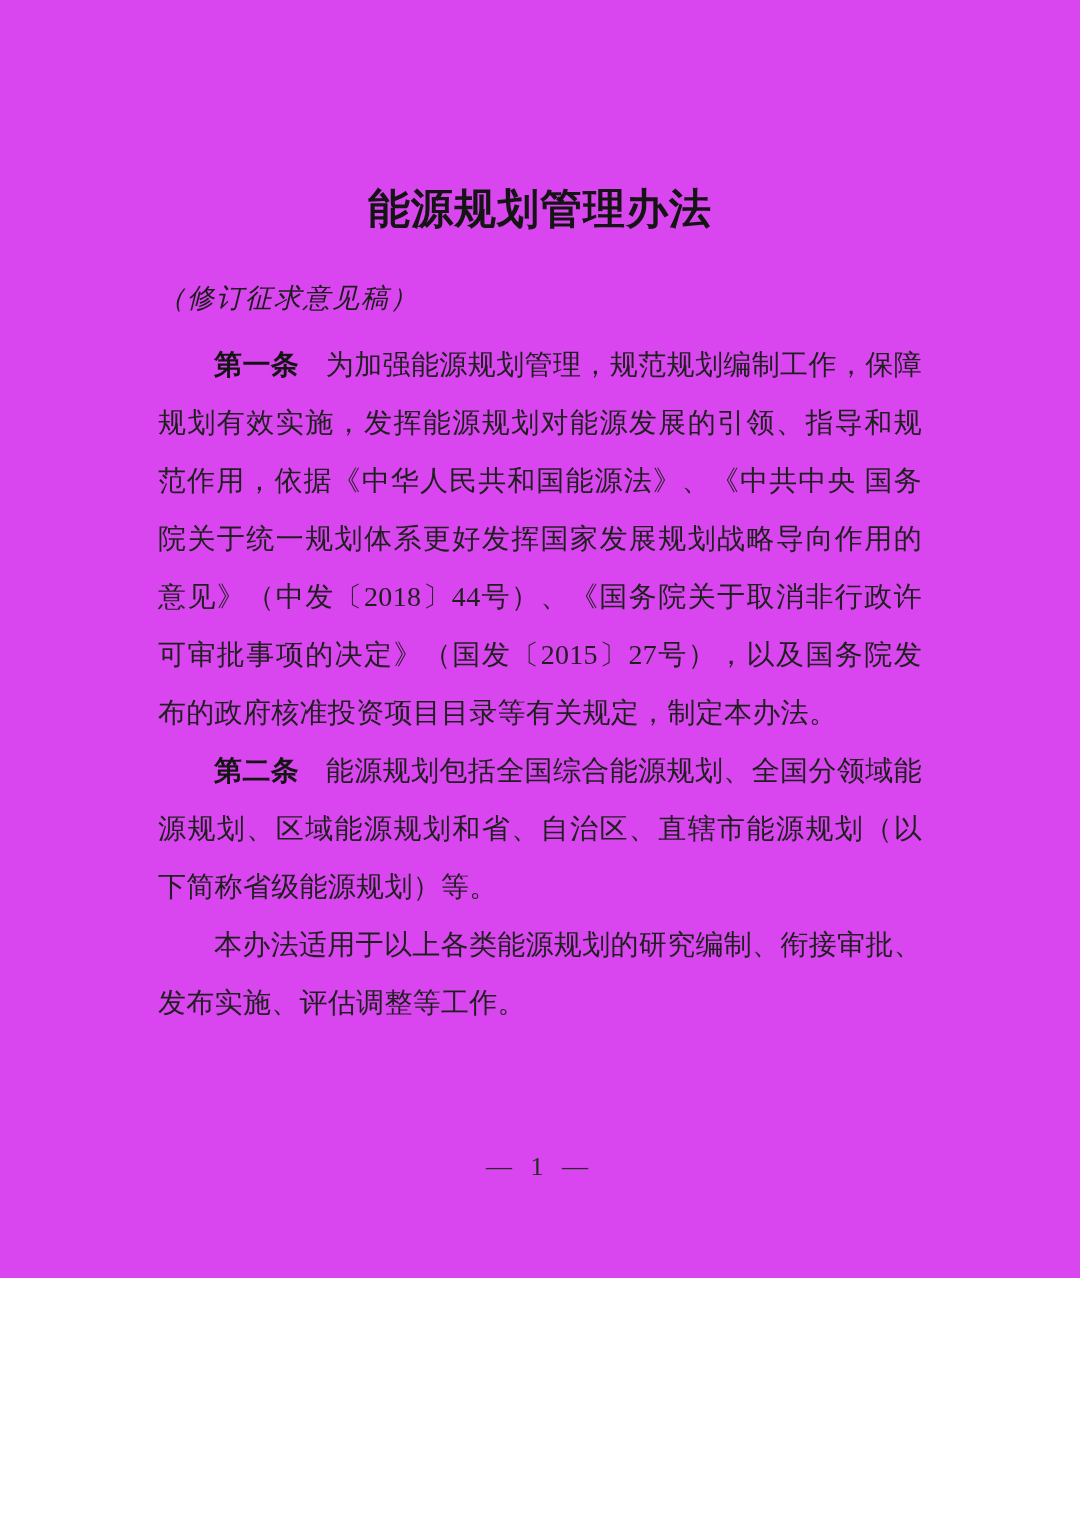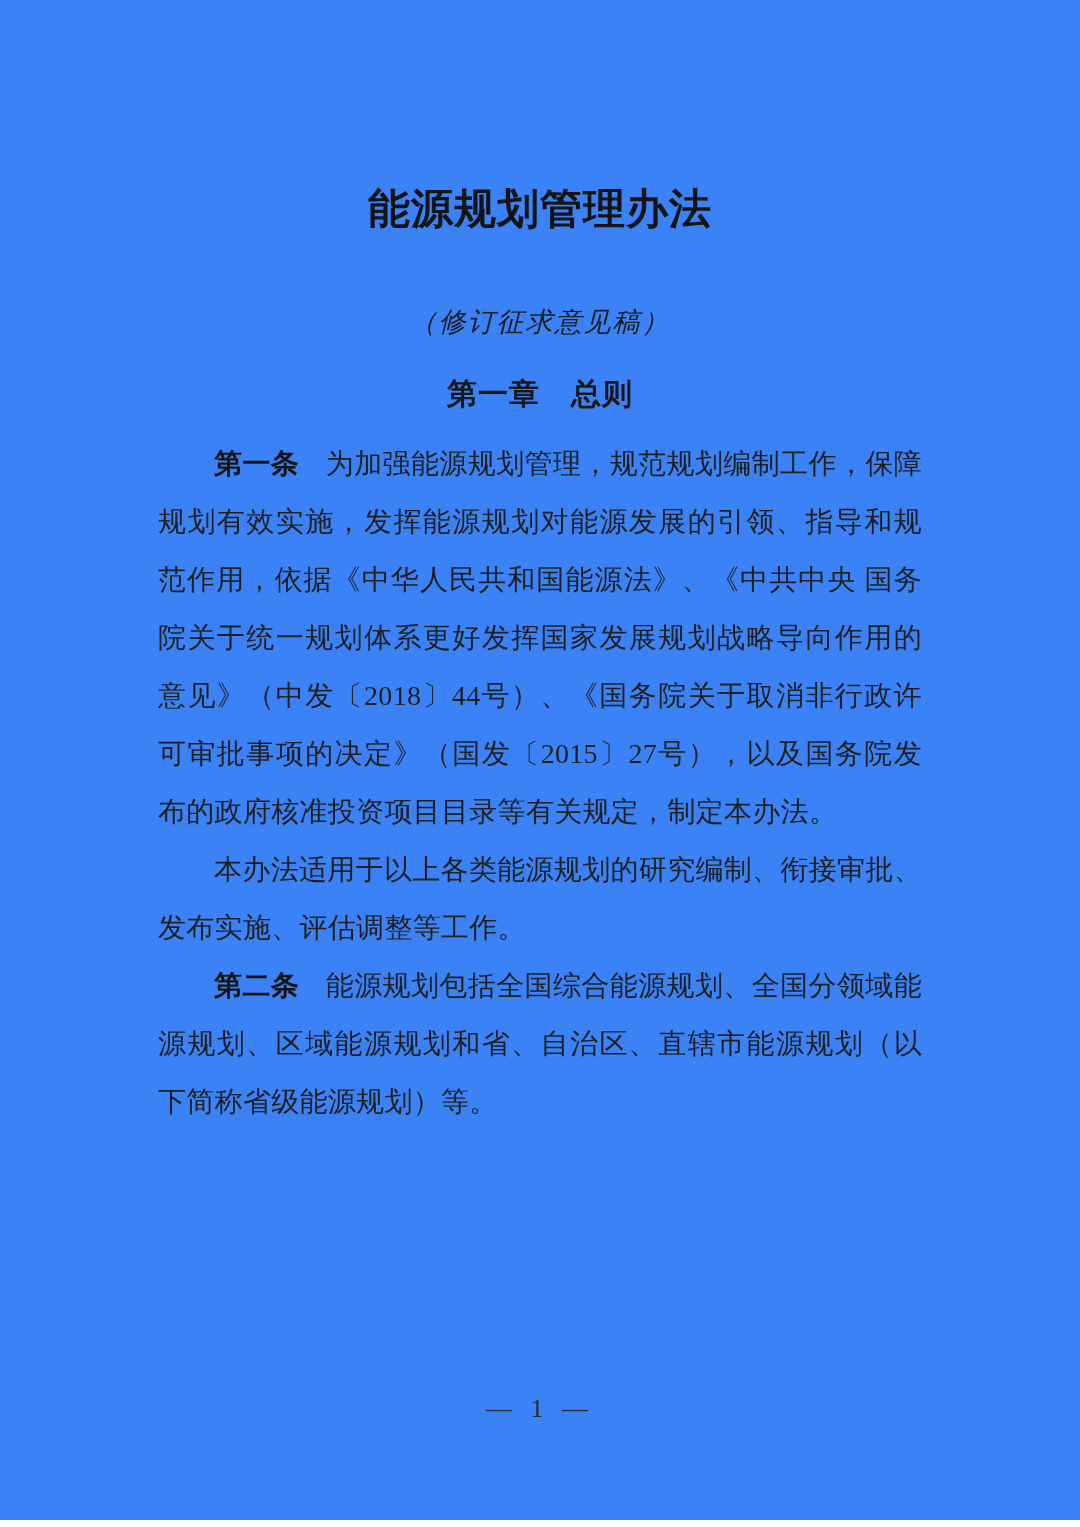--- a/index.html
+++ b/index.html
@@ -3,43 +3,43 @@
 <meta charset="utf-8">
 <style>
   html, body {
     margin: 0;
     padding: 0;
     background: #ffffff;
   }
   .page {
     position: relative;
     width: 1080px;
-    height: 1520px;
-    background: #3b82f6;
+    height: 1278px;
+    background: #d946ef;
     color: #1c1c1c;
     font-family: "Liberation Serif", serif;
     overflow: hidden;
     box-sizing: border-box;
   }
   .doc {
     padding: 0 158px;
   }
   .title {
     margin: 0;
     padding-top: 186px;
     text-align: center;
     font-size: 42px;
     font-weight: bold;
     letter-spacing: 1px;
     line-height: 1.1;
     color: #141414;
   }
   .subtitle {
-    margin-top: 72px;
-    text-align: center;
+    margin-top: 48px;
+    text-align: left;
     font-size: 27px;
     font-style: italic;
     letter-spacing: 2px;
     color: #1c1c1c;
   }
   .chapter {
     margin: 34px 0 0 0;
     text-align: center;
     font-size: 30px;
     font-weight: bold;
@@ -81,29 +81,28 @@
 </head>
 <body>
 
 <div class="page">
   <div class="doc">
 
     <h1 class="title">能源规划管理办法</h1>
 
     <div class="subtitle">（修订征求意见稿）</div>
 
-    <h2 class="chapter">第一章　总则</h2>
 
     <div class="body-text">
 
       <p><b class="art-label">第一条</b><span>为加强能源规划管理，规范规划编制工作，保障规划有效实施，发挥能源规划对能源发展的引领、指导和规范作用，依据《中华人民共和国能源法》、《中共中央 国务院关于统一规划体系更好发挥国家发展规划战略导向作用的意见》（中发〔2018〕44号）、《国务院关于取消非行政许可审批事项的决定》（国发〔2015〕27号），以及国务院发布的政府核准投资项目目录等有关规定，制定本办法。</span></p>
 
+      <p><b class="art-label">第二条</b><span>能源规划包括全国综合能源规划、全国分领域能源规划、区域能源规划和省、自治区、直辖市能源规划（以下简称省级能源规划）等。</span></p>
+
       <p><b class="art-label"></b><span>本办法适用于以上各类能源规划的研究编制、衔接审批、发布实施、评估调整等工作。</span></p>
-
-      <p><b class="art-label">第二条</b><span>能源规划包括全国综合能源规划、全国分领域能源规划、区域能源规划和省、自治区、直辖市能源规划（以下简称省级能源规划）等。</span></p>
 
 
 
     </div>
   </div>
 
   <div class="footer">— 1 —</div>
 </div>
 
 </body></html>

